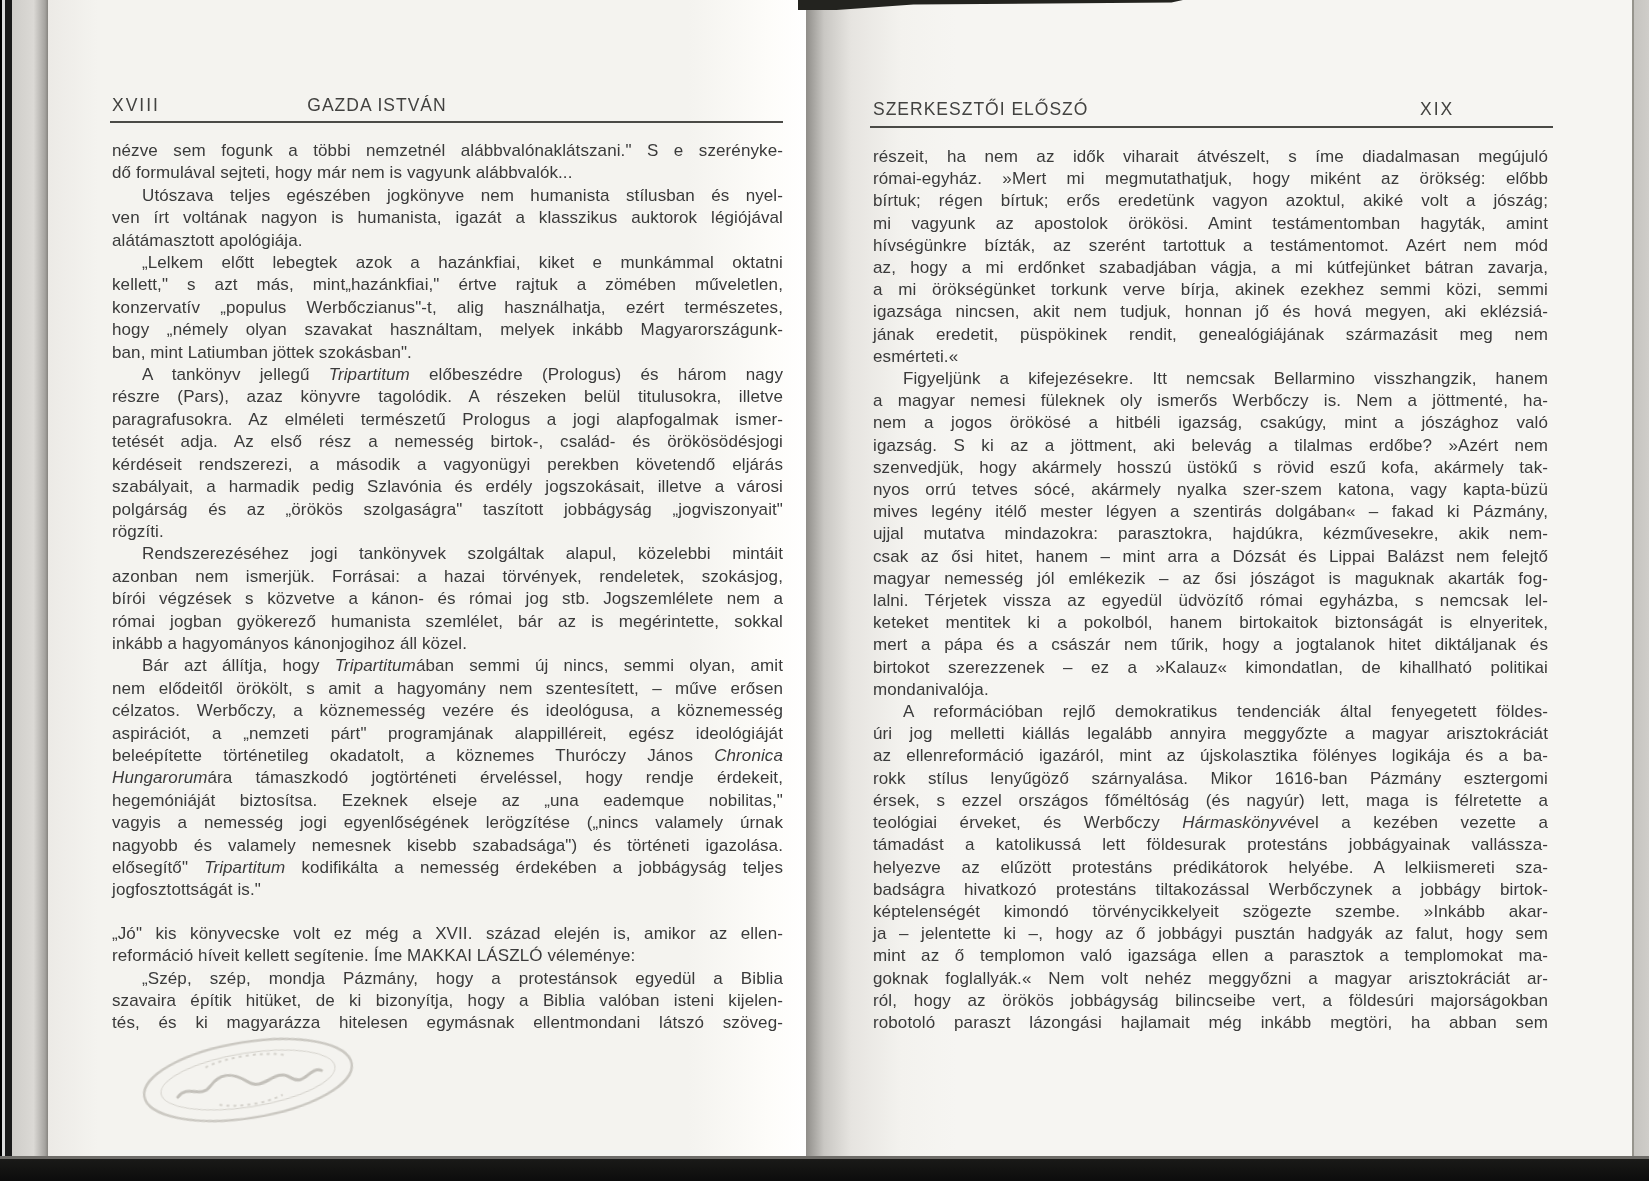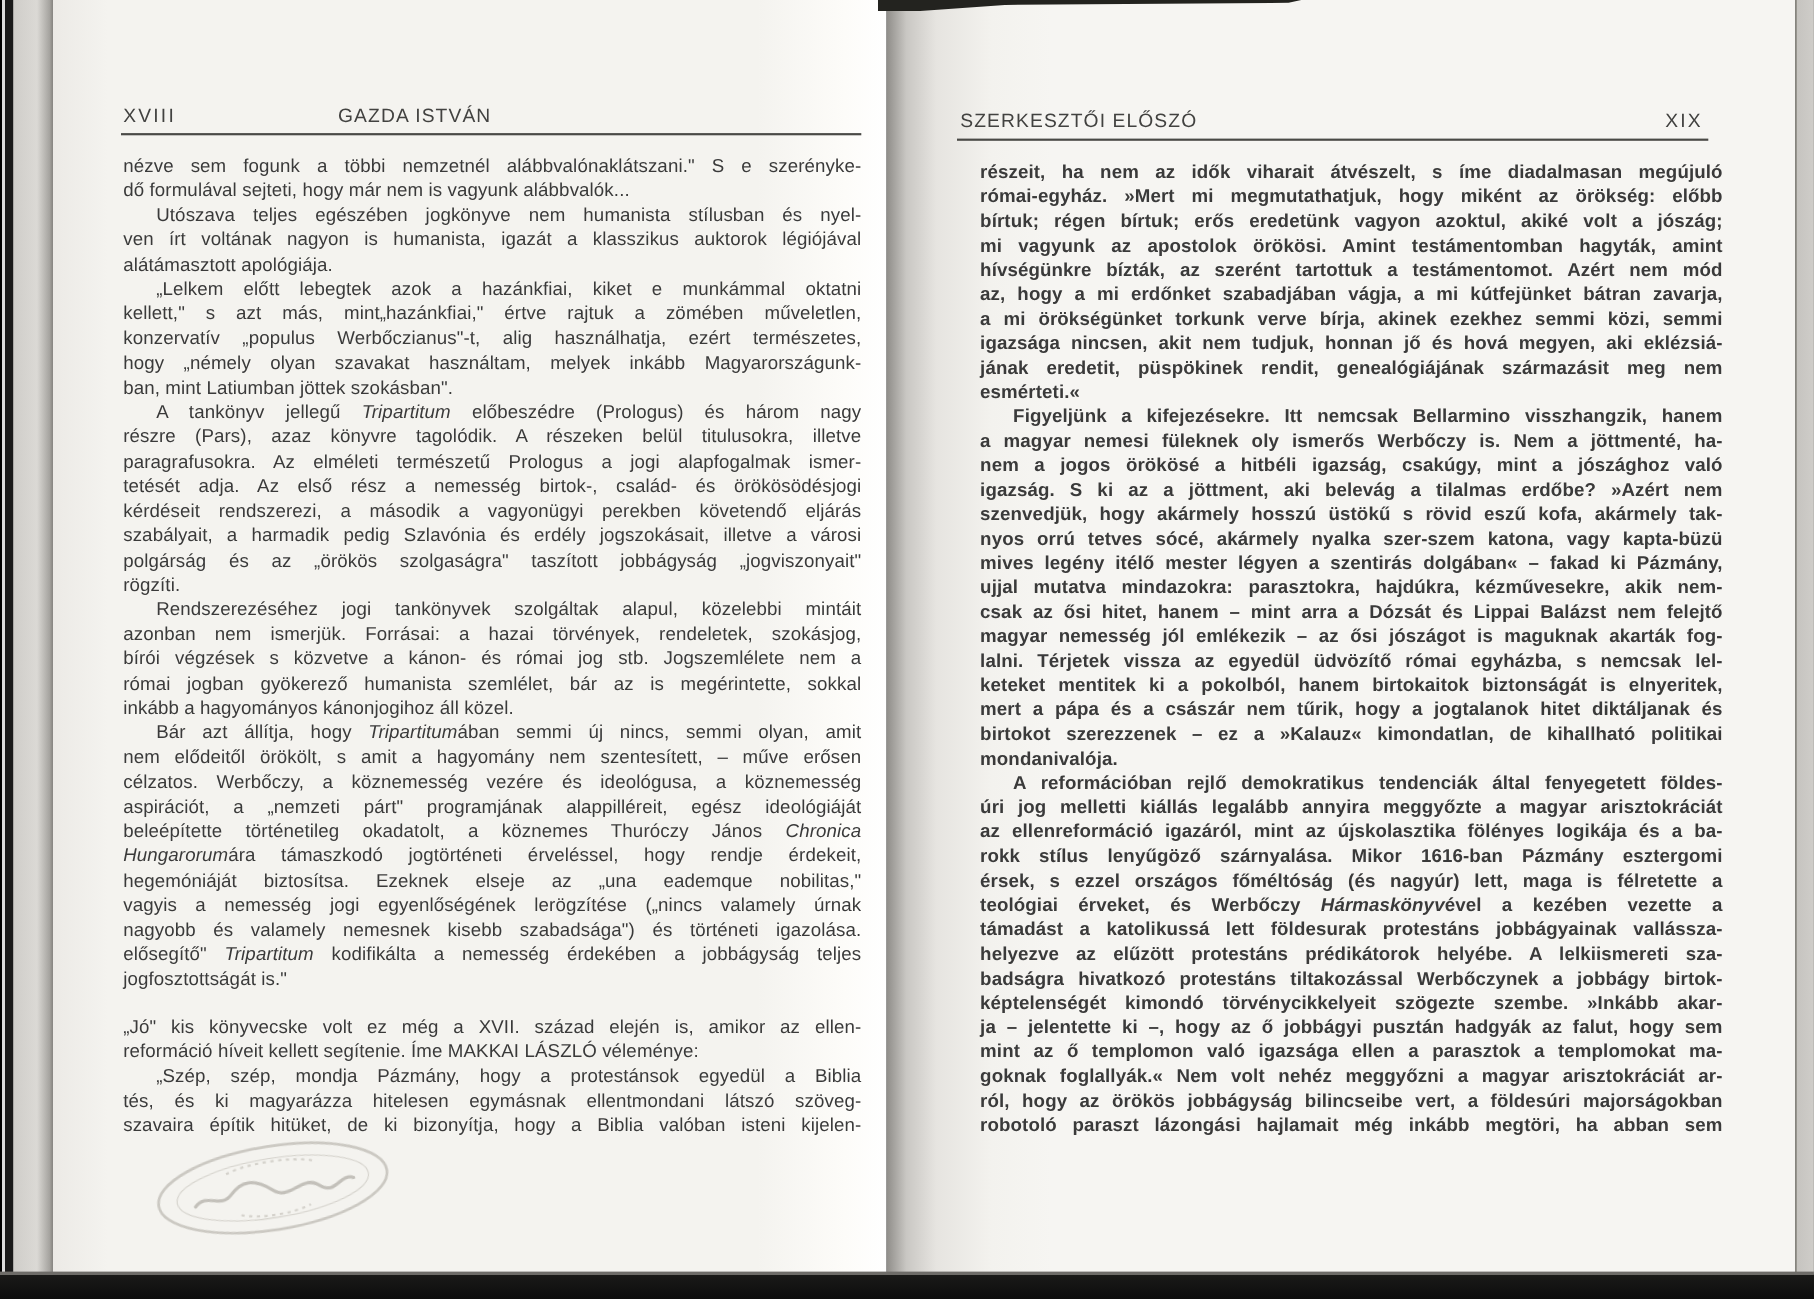--- a/index.html
+++ b/index.html
@@ -27,27 +27,27 @@
     background:linear-gradient(90deg,#eceae6 0,#f4f3ef 50px,#f4f3ef 640px,#fdfcf9 720px,#ffffff 758px);}
   .page-right{position:absolute;left:806px;top:0;width:826px;height:1158px;
     background:linear-gradient(90deg,#8f8d89 0,#c9c7c3 18px,#e6e4e0 45px,#f3f2ee 95px,#f6f5f2 150px,#f6f5f2 100%);}
 
   
   .runhead{font-size:17.5px;color:#424240;letter-spacing:1px;}
   .lp-pagenum{position:absolute;left:112px;top:95px;letter-spacing:2px;text-align:right;}
   .lp-title{position:absolute;left:112px;top:95px;width:530px;text-align:center;}
   .lp-rule{position:absolute;left:110px;top:121px;width:673px;height:2px;background:#4a4a46;}
   .rp-title{position:absolute;left:873px;top:99px;width:464px;text-align:left;}
-  .rp-pagenum{position:absolute;left:1420px;top:99px;width:128px;text-align:right;letter-spacing:2px;}
+  .rp-pagenum{position:absolute;left:1420px;top:99px;width:128px;letter-spacing:2px;}
   .rp-rule{position:absolute;left:870px;top:126px;width:683px;height:2px;background:#4a4a46;}
 
   
   .col{position:absolute;color:#3a3a3a;font-size:17px;letter-spacing:.1px;}
   .lp-col{left:112px;top:140px;width:671px;line-height:22.4px;}
-  .rp-col{left:891px;top:146px;width:675px;line-height:22.2px;font-weight:bold;}
+  .rp-col{left:873px;top:146px;width:675px;line-height:22.2px;}
   .para{margin:0;}
   .para.space-before{margin-top:21px;}
   .line{text-align:justify;text-align-last:justify;}
   .line.last{text-align-last:left;}
   .line.indent{text-indent:30px;}
 
   
   .stamp{position:absolute;left:138px;top:1038px;width:220px;height:84px;
     transform:rotate(-9deg);opacity:.5;filter:blur(.7px);}
 </style>
@@ -119,22 +119,22 @@
         <div class="line">nagyobb és valamely nemesnek kisebb szabadsága") és történeti igazolása.</div>
         <div class="line">elősegítő" <i>Tripartitum</i> kodifikálta a nemesség érdekében a jobbágyság teljes</div>
         <div class="line last">jogfosztottságát is."</div>
       </div>
       <div class="para space-before">
         <div class="line">„Jó" kis könyvecske volt ez még a XVII. század elején is, amikor az ellen-</div>
         <div class="line last">reformáció híveit kellett segítenie. Íme MAKKAI LÁSZLÓ véleménye:</div>
       </div>
       <div class="para">
         <div class="line indent">„Szép, szép, mondja Pázmány, hogy a protestánsok egyedül a Biblia</div>
+        <div class="line">szavaira építik hitüket, de ki bizonyítja, hogy a Biblia valóban isteni kijelen-</div>
         <div class="line">tés, és ki magyarázza hitelesen egymásnak ellentmondani látszó szöveg-</div>
-        <div class="line">szavaira építik hitüket, de ki bizonyítja, hogy a Biblia valóban isteni kijelen-</div>
       </div>
     </div>
   <div class="col rp-col">
       <div class="para">
         <div class="line">részeit, ha nem az idők viharait átvészelt, s íme diadalmasan megújuló</div>
         <div class="line">római-egyház. »Mert mi megmutathatjuk, hogy miként az örökség: előbb</div>
         <div class="line">bírtuk; régen bírtuk; erős eredetünk vagyon azoktul, akiké volt a jószág;</div>
         <div class="line">mi vagyunk az apostolok örökösi. Amint testámentomban hagyták, amint</div>
         <div class="line">hívségünkre bízták, az szerént tartottuk a testámentomot. Azért nem mód</div>
         <div class="line">az, hogy a mi erdőnket szabadjában vágja, a mi kútfejünket bátran zavarja,</div>

